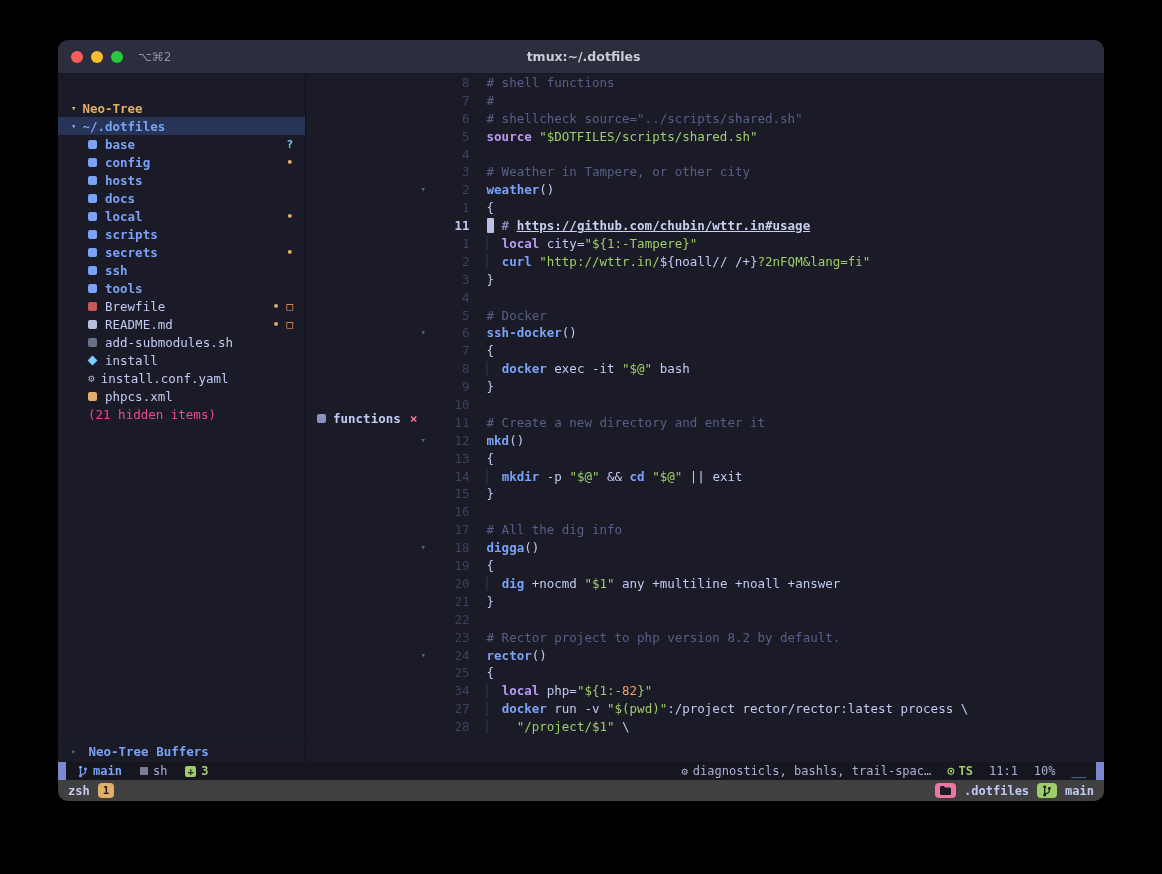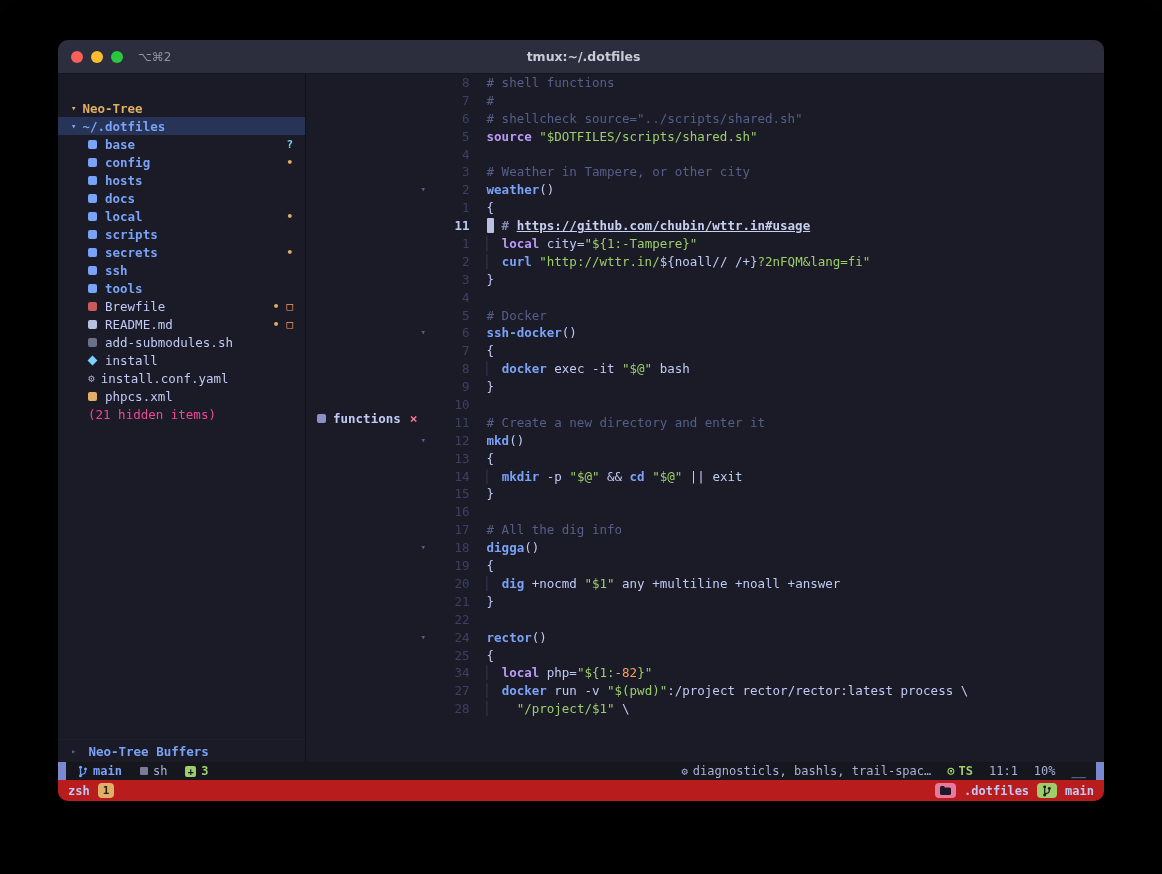--- a/index.html
+++ b/index.html
@@ -69,21 +69,21 @@
   .sl-item{display:flex;align-items:center;gap:5px;white-space:nowrap}
   .branch-label{color:#7aa2f7;font-weight:bold}
   .ft-square{width:8px;height:8px;background:#787c99;border-radius:1px}
   .addbox{width:11px;height:11px;background:#9ece6a;color:#16161e;border-radius:2px;font-size:10px;
           line-height:11px;text-align:center;font-weight:bold}
   .add-label{color:#9ece6a;font-weight:bold}
   .lsp-icon{font-size:11px}
   .ts{color:#9ece6a;font-weight:bold;gap:4px}
   .marks{color:#565f89;font-weight:bold}
   
-  .tmuxbar{flex:0 0 21px;background:#b91c1c;display:flex;align-items:center;font-size:12px;color:#c0caf5;gap:8px;padding:0 10px}
+  .tmuxbar{flex:0 0 21px;background:#404040;display:flex;align-items:center;font-size:12px;color:#c0caf5;gap:8px;padding:0 10px}
   .chip{height:15px;border-radius:4px;display:flex;align-items:center;padding:0 5px;font-weight:bold}
   .chip.orange{background:#e0af68;color:#2a1e10;font-size:11px}
   .chip.pink{background:#e8789f}
   .chip.green{background:#9ece6a}
   .tm-name,.tm-label{font-weight:bold}
   .tm-spacer{flex:1}
 </style>
 </head>
 <body>
 
@@ -237,20 +237,21 @@
           <div class="cline"><span class="gut"><span class="lnum">13</span></span><span class="ltext"><span class="c-fg">{</span></span></div>
           <div class="cline"><span class="gut"><span class="lnum">14</span></span><span class="ltext"><span class="c-gd">▏</span><span class="c-fg"> </span><span class="c-fn">mkdir</span><span class="c-fg"> -p </span><span class="c-str">"$@"</span><span class="c-fg"> &amp;&amp; </span><span class="c-fn">cd</span><span class="c-fg"> </span><span class="c-str">"$@"</span><span class="c-fg"> || exit</span></span></div>
           <div class="cline"><span class="gut"><span class="lnum">15</span></span><span class="ltext"><span class="c-fg">}</span></span></div>
           <div class="cline"><span class="gut"><span class="lnum">16</span></span><span class="ltext"></span></div>
           <div class="cline"><span class="gut"><span class="lnum">17</span></span><span class="ltext"><span class="c-cm"># All the dig info</span></span></div>
           <div class="cline"><span class="gut"><span class="fold">▾</span><span class="lnum">18</span></span><span class="ltext"><span class="c-fn">digga</span><span class="c-fg">()</span></span></div>
           <div class="cline"><span class="gut"><span class="lnum">19</span></span><span class="ltext"><span class="c-fg">{</span></span></div>
           <div class="cline"><span class="gut"><span class="lnum">20</span></span><span class="ltext"><span class="c-gd">▏</span><span class="c-fg"> </span><span class="c-fn">dig</span><span class="c-fg"> +nocmd </span><span class="c-str">"$1"</span><span class="c-fg"> any +multiline +noall +answer</span></span></div>
           <div class="cline"><span class="gut"><span class="lnum">21</span></span><span class="ltext"><span class="c-fg">}</span></span></div>
           <div class="cline"><span class="gut"><span class="lnum">22</span></span><span class="ltext"></span></div>
+          <div class="cline"><span class="gut"><span class="lnum">23</span></span><span class="ltext"><span class="c-cm"># Rector project to php version 8.2 by default.</span></span></div>
           <div class="cline"><span class="gut"><span class="fold">▾</span><span class="lnum">24</span></span><span class="ltext"><span class="c-fn">rector</span><span class="c-fg">()</span></span></div>
           <div class="cline"><span class="gut"><span class="lnum">25</span></span><span class="ltext"><span class="c-fg">{</span></span></div>
           <div class="cline"><span class="gut"><span class="lnum">34</span></span><span class="ltext"><span class="c-gd">▏</span><span class="c-fg"> </span><span class="c-kw">local</span><span class="c-fg"> php=</span><span class="c-str">"${1:-</span><span class="c-num">82</span><span class="c-str">}"</span></span></div>
           <div class="cline"><span class="gut"><span class="lnum">27</span></span><span class="ltext"><span class="c-gd">▏</span><span class="c-fg"> </span><span class="c-fn">docker</span><span class="c-fg"> run -v </span><span class="c-str">"$(pwd)"</span><span class="c-fg">:/project rector/rector:latest process \</span></span></div>
           <div class="cline"><span class="gut"><span class="lnum">28</span></span><span class="ltext"><span class="c-gd">▏</span><span class="c-fg">   </span><span class="c-str">"/project/$1"</span><span class="c-fg"> \</span></span></div>
         </div>
     </div>
 
   </div>
 

